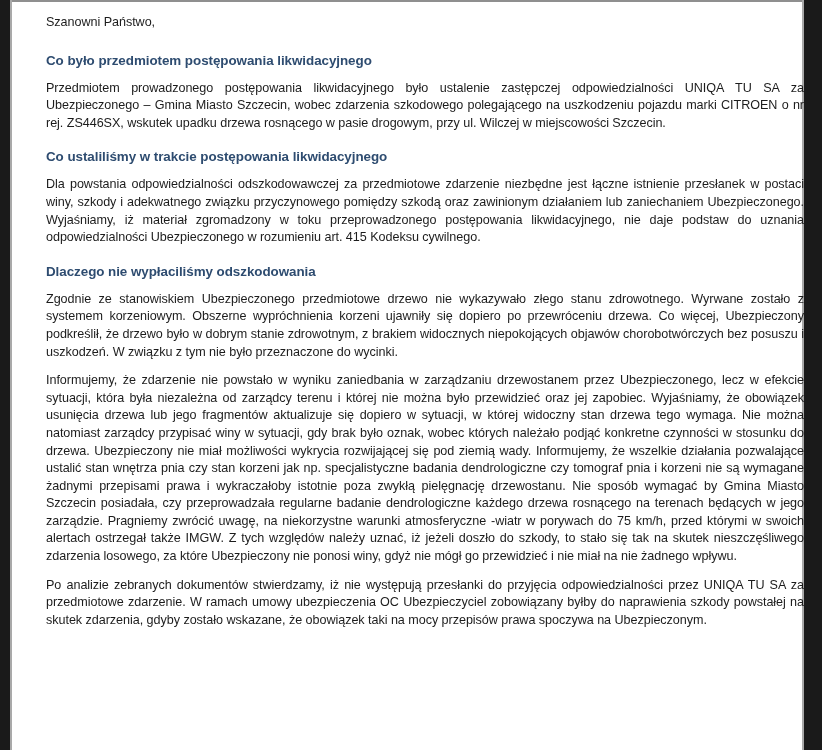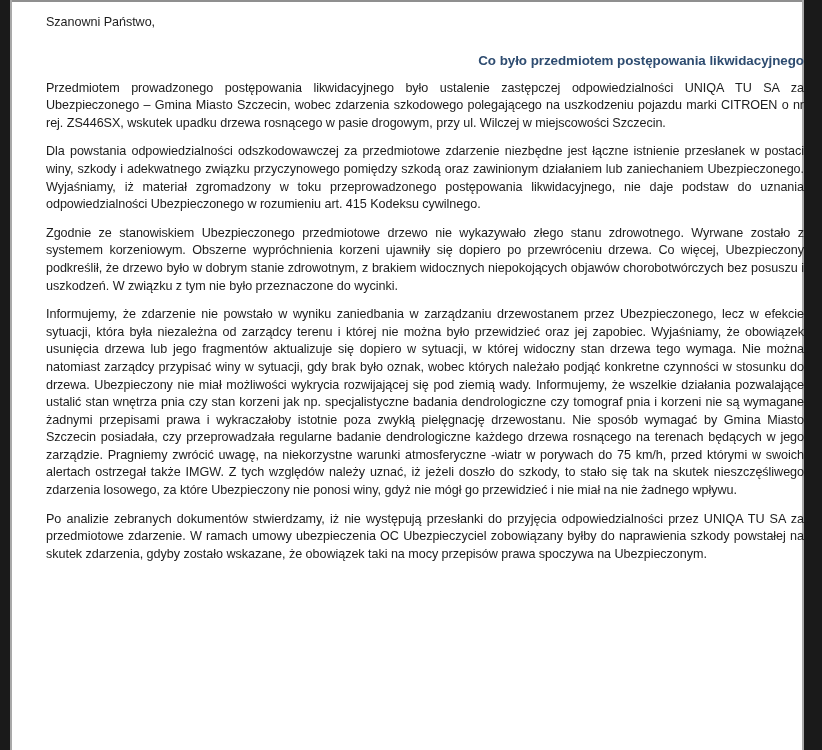--- a/index.html
+++ b/index.html
@@ -76,21 +76,20 @@
   .heading {
     font-size: 13.4px;
     font-weight: bold;
     color: #2e4c70;
     margin: 16px 0 11px 0;
     letter-spacing: -0.05px;
     line-height: 17px;
   }
   .heading.first {
     margin-top: 20px;
-    text-align: right;
   }
 </style>
 </head>
 <body>
 
 <div class="page">
 
   <div class="scan-edge-left"></div>
   <div class="scan-edge-left-hairline"></div>
   <div class="scan-edge-right"></div>
@@ -99,23 +98,25 @@
 
   <div class="content">
 
     <p class="para salutation">Szanowni Państwo,</p>
 
 
     <h2 class="heading first">Co było przedmiotem postępowania likwidacyjnego</h2>
 
     <p class="para">Przedmiotem prowadzonego postępowania likwidacyjnego było ustalenie zastępczej odpowiedzialności UNIQA TU SA za Ubezpieczonego – Gmina Miasto Szczecin, wobec zdarzenia szkodowego polegającego na uszkodzeniu pojazdu marki CITROEN o nr rej. ZS446SX, wskutek upadku drzewa rosnącego w pasie drogowym, przy ul. Wilczej w miejscowości Szczecin.</p>
 
+    <h2 class="heading">Co ustaliliśmy w trakcie postępowania likwidacyjnego</h2>
 
     <p class="para">Dla powstania odpowiedzialności odszkodowawczej za przedmiotowe zdarzenie niezbędne jest łączne istnienie przesłanek w postaci winy, szkody i adekwatnego związku przyczynowego pomiędzy szkodą oraz zawinionym działaniem lub zaniechaniem Ubezpieczonego. Wyjaśniamy, iż materiał zgromadzony w toku przeprowadzonego postępowania likwidacyjnego, nie daje podstaw do uznania odpowiedzialności Ubezpieczonego w rozumieniu art. 415 Kodeksu cywilnego.</p>
 
+    <h2 class="heading">Dlaczego nie wypłaciliśmy odszkodowania</h2>
 
     <p class="para">Zgodnie ze stanowiskiem Ubezpieczonego przedmiotowe drzewo nie wykazywało złego stanu zdrowotnego. Wyrwane zostało z systemem korzeniowym. Obszerne wypróchnienia korzeni ujawniły się dopiero po przewróceniu drzewa. Co więcej, Ubezpieczony podkreślił, że drzewo było w dobrym stanie zdrowotnym, z brakiem widocznych niepokojących objawów chorobotwórczych bez posuszu i uszkodzeń. W związku z tym nie było przeznaczone do wycinki.</p>
 
     <p class="para">Informujemy, że zdarzenie nie powstało w wyniku zaniedbania w zarządzaniu drzewostanem przez Ubezpieczonego, lecz w efekcie sytuacji, która była niezależna od zarządcy terenu i której nie można było przewidzieć oraz jej zapobiec. Wyjaśniamy, że obowiązek usunięcia drzewa lub jego fragmentów aktualizuje się dopiero w sytuacji, w której widoczny stan drzewa tego wymaga. Nie można natomiast zarządcy przypisać winy w sytuacji, gdy brak było oznak, wobec których należało podjąć konkretne czynności w stosunku do drzewa. Ubezpieczony nie miał możliwości wykrycia rozwijającej się pod ziemią wady. Informujemy, że wszelkie działania pozwalające ustalić stan wnętrza pnia czy stan korzeni jak np. specjalistyczne badania dendrologiczne czy tomograf pnia i korzeni nie są wymagane żadnymi przepisami prawa i wykraczałoby istotnie poza zwykłą pielęgnację drzewostanu. Nie sposób wymagać by Gmina Miasto Szczecin posiadała, czy przeprowadzała regularne badanie dendrologiczne każdego drzewa rosnącego na terenach będących w jego zarządzie. Pragniemy zwrócić uwagę, na niekorzystne warunki atmosferyczne -wiatr w porywach do 75 km/h, przed którymi w swoich alertach ostrzegał także IMGW. Z tych względów należy uznać, iż jeżeli doszło do szkody, to stało się tak na skutek nieszczęśliwego zdarzenia losowego, za które Ubezpieczony nie ponosi winy, gdyż nie mógł go przewidzieć i nie miał na nie żadnego wpływu.</p>
 
     <p class="para tight">Po analizie zebranych dokumentów stwierdzamy, iż nie występują przesłanki do przyjęcia odpowiedzialności przez UNIQA TU SA za przedmiotowe zdarzenie. W ramach umowy ubezpieczenia OC Ubezpieczyciel zobowiązany byłby do naprawienia szkody powstałej na skutek zdarzenia, gdyby zostało wskazane, że obowiązek taki na mocy przepisów prawa spoczywa na Ubezpieczonym.</p>
 
   </div>
 </div>
 

